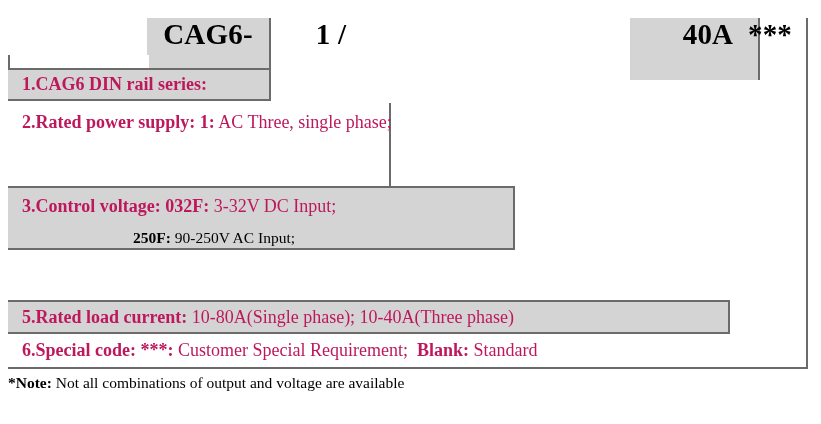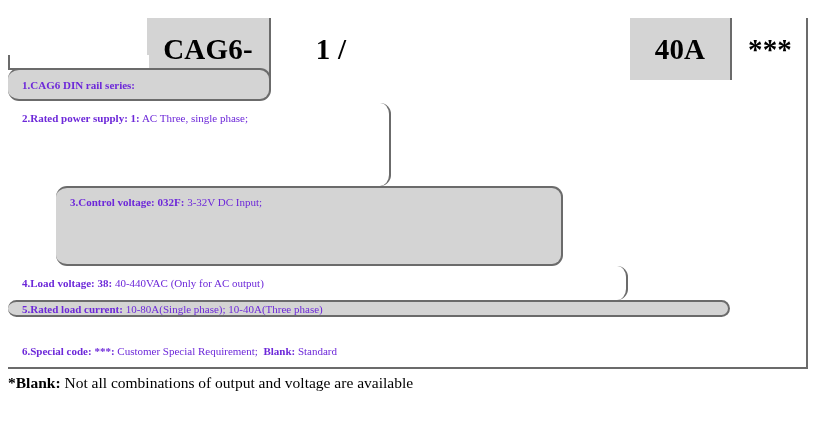--- a/index.html
+++ b/index.html
@@ -9,40 +9,39 @@
     font-family:"Liberation Serif", serif;
     position:relative;
     overflow:hidden;
     -webkit-font-smoothing:antialiased;
   }
   #diagram{position:absolute;left:0;top:0;width:821px;height:424px;}
 
   
   .code-seg{
     position:absolute;
-    display:flex;align-items:center;justify-content:center;
+    display:flex;justify-content:center;
     font-weight:bold;
     font-size:29px;
     color:#000;
     letter-spacing:0.2px;
     white-space:nowrap;
   }
   .code-seg.filled{background:#d4d4d4;border-right:2px solid #6b6b6b;}
   .code-seg.plain{background:transparent;}
 
   
   .row{
     position:absolute;
     box-sizing:border-box;
     display:flex;
     align-items:center;
-    font-size:11px;
-    color:#6d28d9;
+    font-size:18px;
+    color:#be185d;
     white-space:nowrap;
-    border-radius:11px;
   }
   .row.shaded{
     background:#d4d4d4;
     border-top:2px solid #6b6b6b;
     border-bottom:2px solid #6b6b6b;
     border-right:2px solid #6b6b6b;
   }
   .row.open{
     background:transparent;
     border-right:2px solid #6b6b6b;
@@ -89,21 +88,21 @@
   <div class="code-seg filled" style="left:147px;top:18px;width:122px;height:62px;">
     <span>CAG6-</span>
   </div>
 
   <div class="code-seg plain" style="left:271px;top:18px;width:120px;height:62px;">
     <span>1  /</span>
   </div>
 
 
 
-  <div class="code-seg filled" style="left:630px;top:18px;width:100px;height:62px;">
+  <div class="code-seg filled" style="left:630px;top:18px;width:100px;height:62px;padding-left:28px;">
     <span>40A</span>
   </div>
 
   <div class="code-seg plain" style="left:732px;top:18px;width:76px;height:62px;">
     <span>***</span>
   </div>
 
   <div class="vline" style="left:806px;top:18px;height:349px;"></div>
 
   <div class="step-box" style="left:8px;top:55px;width:141px;height:15px;border-left:2px solid #6b6b6b;border-bottom:2px solid #6b6b6b;"></div>
@@ -115,53 +114,50 @@
   </div>
 
   <div class="row open" style="left:8px;top:103px;width:383px;height:83px;align-items:flex-start;">
     <div class="row-text" style="padding-top:9px;">
       <span class="lbl">2.</span><span class="lbl">Rated power supply:</span>
       <span class="code">1:</span>
       <span>AC Three, single phase;</span>
     </div>
   </div>
 
-  <div class="row shaded" style="left:8px;top:186px;width:507px;height:80px;align-items:flex-start;margin-left:48px;">
+  <div class="row shaded" style="left:8px;top:186px;width:507px;height:64px;align-items:flex-start;">
     <div class="row-text" style="padding-top:8px;">
       <span class="lbl">3.</span><span class="lbl">Control voltage:</span>
       <span class="code">032F:</span>
       <span>3-32V DC Input;</span>
     </div>
   </div>
-
-  <div class="row open" style="left:8px;top:266px;width:620px;height:34px;">
-    <div class="row-text">
-      <span class="lbl">4.</span><span class="lbl">Load voltage:</span>
-      <span class="code">38:</span>
-      <span>40-440VAC (Only for AC output)</span>
-    </div>
+  <div class="subline" style="left:133px;top:229px;">
+    <span class="code">250F:</span>
+    <span>90-250V AC Input;</span>
   </div>
 
-  <div class="row shaded" style="left:8px;top:300px;width:722px;height:17px;text-align:right;">
+
+  <div class="row shaded" style="left:8px;top:300px;width:722px;height:34px;text-align:right;">
     <div class="row-text">
       <span class="lbl">5.</span><span class="lbl">Rated load current:</span>
       <span>10-80A(Single phase); 10-40A(Three phase)</span>
     </div>
   </div>
 
   <div class="row open" style="left:8px;top:334px;width:800px;height:33px;border-right:none;">
     <div class="row-text">
       <span class="lbl">6.</span><span class="lbl">Special code:</span>
       <span class="code">***:</span>
       <span>Customer Special Requirement;</span>
       &nbsp;<span class="code">Blank:</span>
       <span>Standard</span>
     </div>
   </div>
 
   <div class="note-rule" style="left:8px;top:367px;width:800px;height:2px;"></div>
 
   <div class="note" style="left:8px;top:374px;">
-    <span class="lbl">*Blank:</span>
+    <span class="lbl">*Note:</span>
     <span>Not all combinations of output and voltage are available</span>
   </div>
 
 </div>
 
 </body></html>

